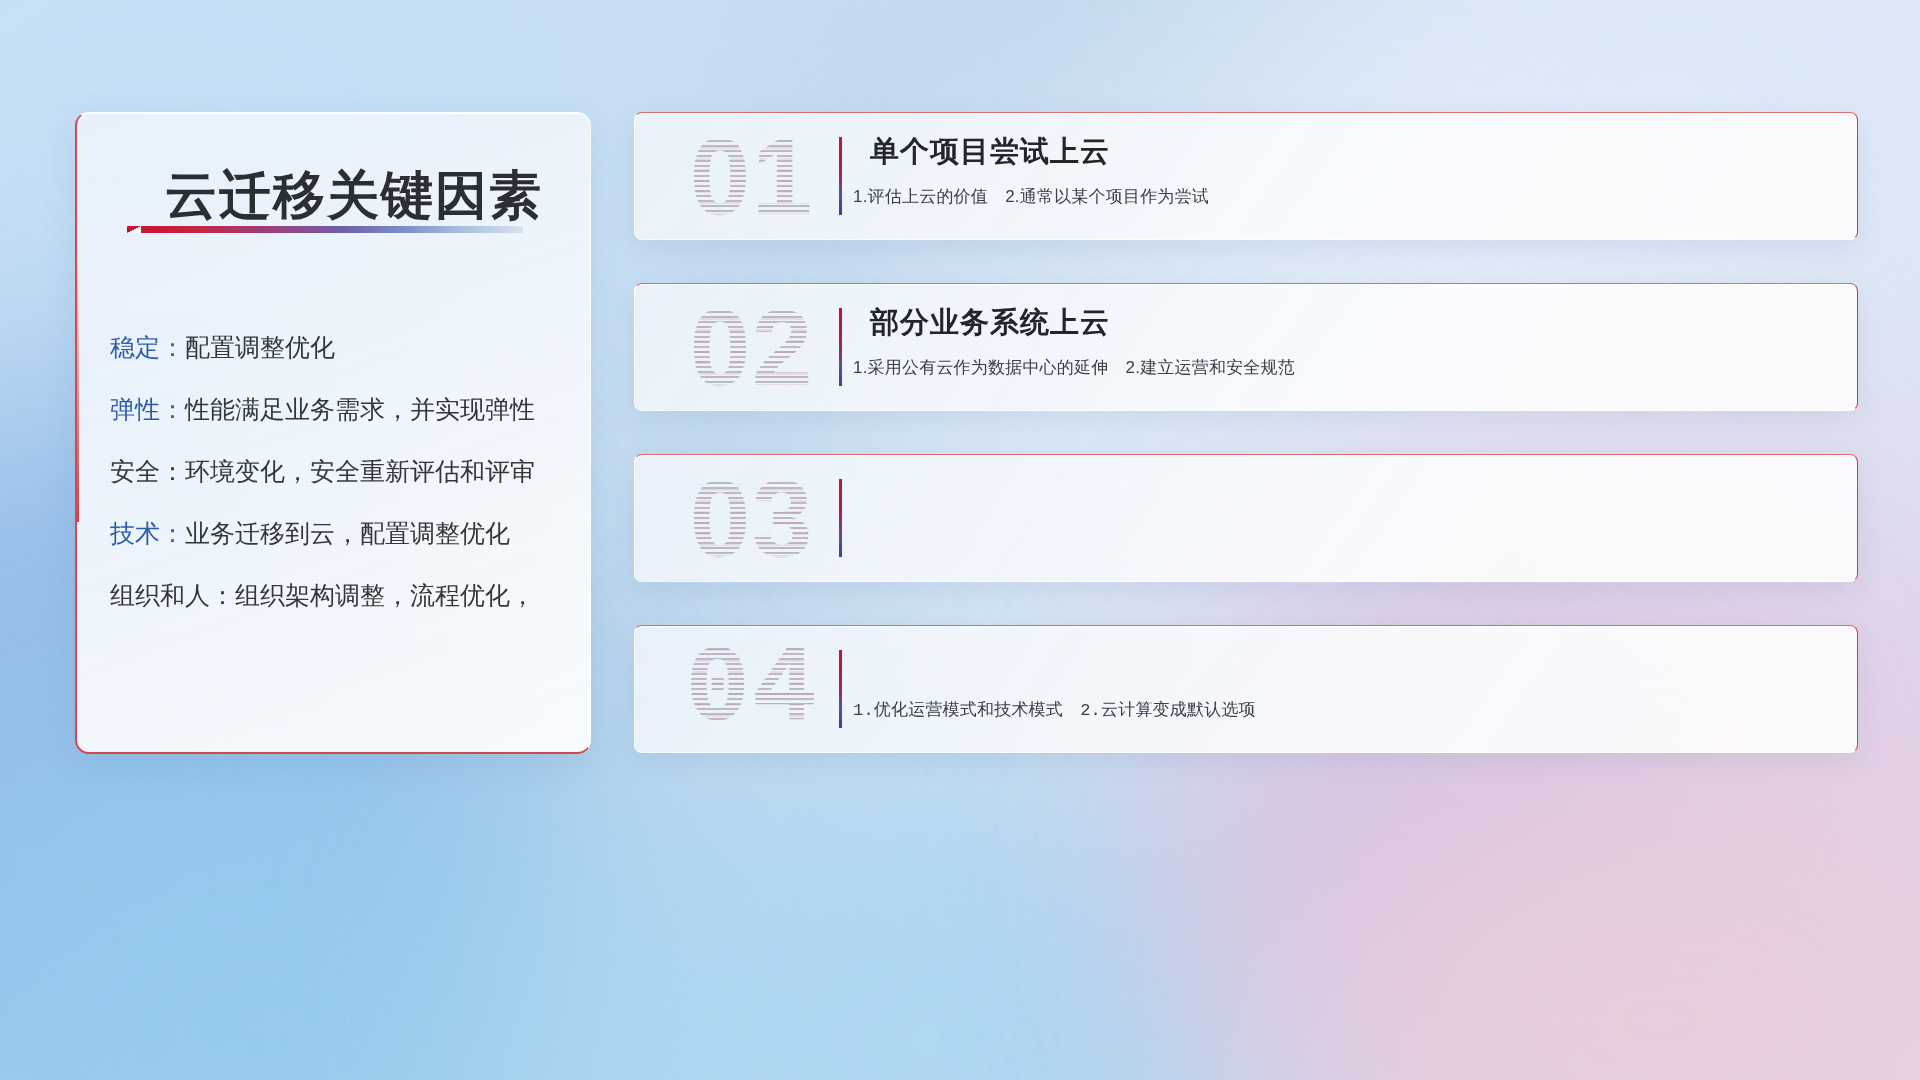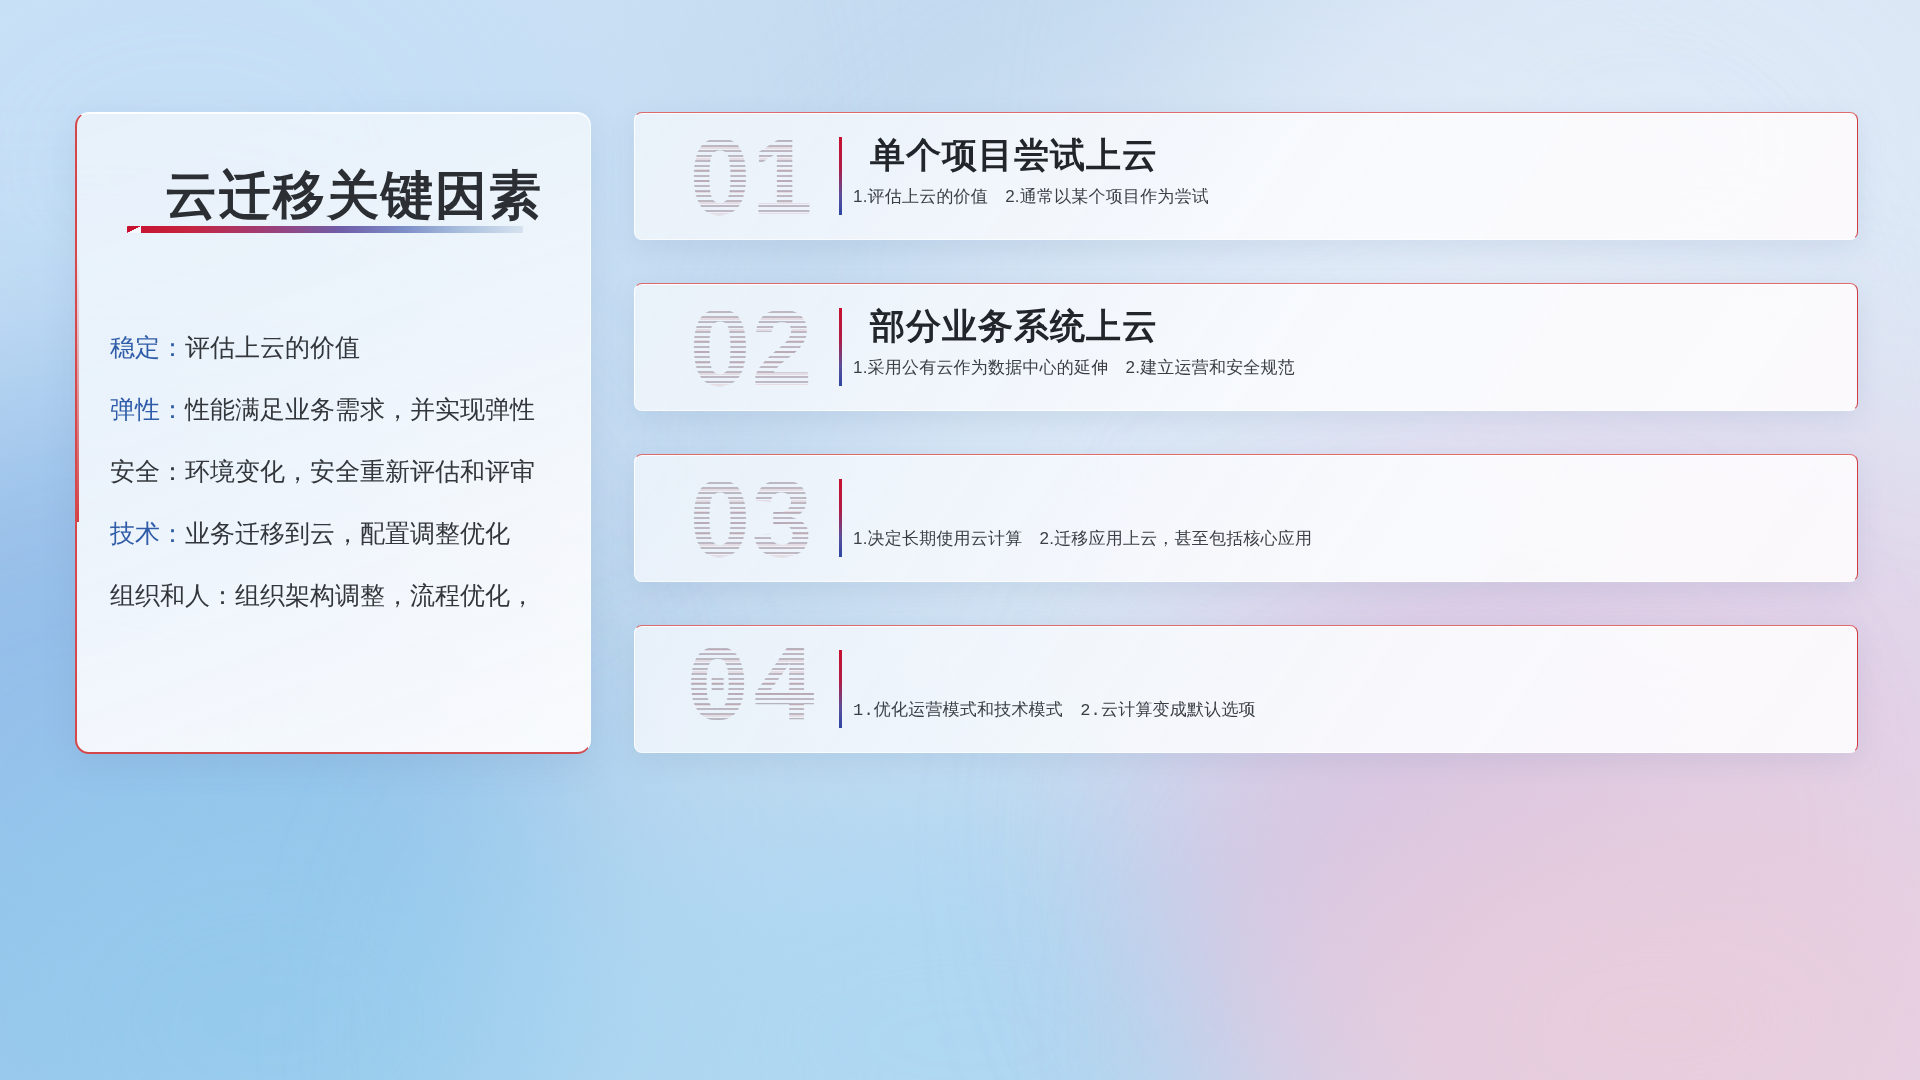--- a/index.html
+++ b/index.html
@@ -169,21 +169,21 @@
     user-select:none;
   }
 
   .card-bar {
     position:absolute; left:204px; top:24px;
     width:3px; height:78px;
     background:linear-gradient(180deg, #c8102e 0%, #b01c46 40%, #5a4f9c 75%, #2d46a0 100%);
   }
   .card-title {
     position:absolute; left:235px; top:19px;
-    font-size:35px; font-weight:bold; color:#22262a;
+    font-size:29px; font-weight:bold; color:#22262a;
     letter-spacing:1px; white-space:nowrap;
   }
   .card-sub {
     position:absolute; left:218px; top:72px;
     font-size:17px; color:#3a3f45; letter-spacing:.2px;
     white-space:nowrap;
   }
 </style>
 </head>
 <body>
@@ -201,21 +201,21 @@
   <div class="bg-blob blob-f"></div>
 </div>
 
 <div id="stage">
 
   <div class="left-panel">
     <div class="panel-title">云迁移关键因素</div>
     <div class="title-rule"></div>
     <div class="clip-tri"></div>
     <div class="factor-list">
-        <div class="factor-row"><span class="factor-key">稳定：</span><span class="factor-text">评估上云的价值</span></div>
+        <div class="factor-row"><span class="factor-key">稳定：</span><span class="factor-text">配置调整优化</span></div>
         <div class="factor-row"><span class="factor-key">弹性：</span><span class="factor-text">性能满足业务需求，并实现弹性</span></div>
         <div class="factor-row"><span class="factor-key plain">安全：</span><span class="factor-text">环境变化，安全重新评估和评审</span></div>
         <div class="factor-row"><span class="factor-key">技术：</span><span class="factor-text">业务迁移到云，配置调整优化</span></div>
         <div class="factor-row"><span class="factor-key plain">组织和人：</span><span class="factor-text">组织架构调整，流程优化，</span></div>
       </div>
   </div>
 
   <div class="cards">
       <div class="card">
         <div class="card-num-ghost">01</div>
@@ -228,21 +228,20 @@
         <div class="card-num-ghost">02</div>
         <div class="card-num">02</div>
         <div class="card-bar"></div>
         <div class="card-title">部分业务系统上云</div>
         <div class="card-sub">1.采用公有云作为数据中心的延伸　2.建立运营和安全规范</div>
       </div>
       <div class="card">
         <div class="card-num-ghost">03</div>
         <div class="card-num">03</div>
         <div class="card-bar"></div>
-        <div class="card-sub">1.决定长期使用云计算　2.迁移应用上云，甚至包括核心应用</div>
       </div>
       <div class="card">
         <div class="card-num-ghost">04</div>
         <div class="card-num">04</div>
         <div class="card-bar"></div>
         <div class="card-sub">1.优化运营模式和技术模式　2.云计算变成默认选项</div>
       </div>
     </div>
 
 </div>

